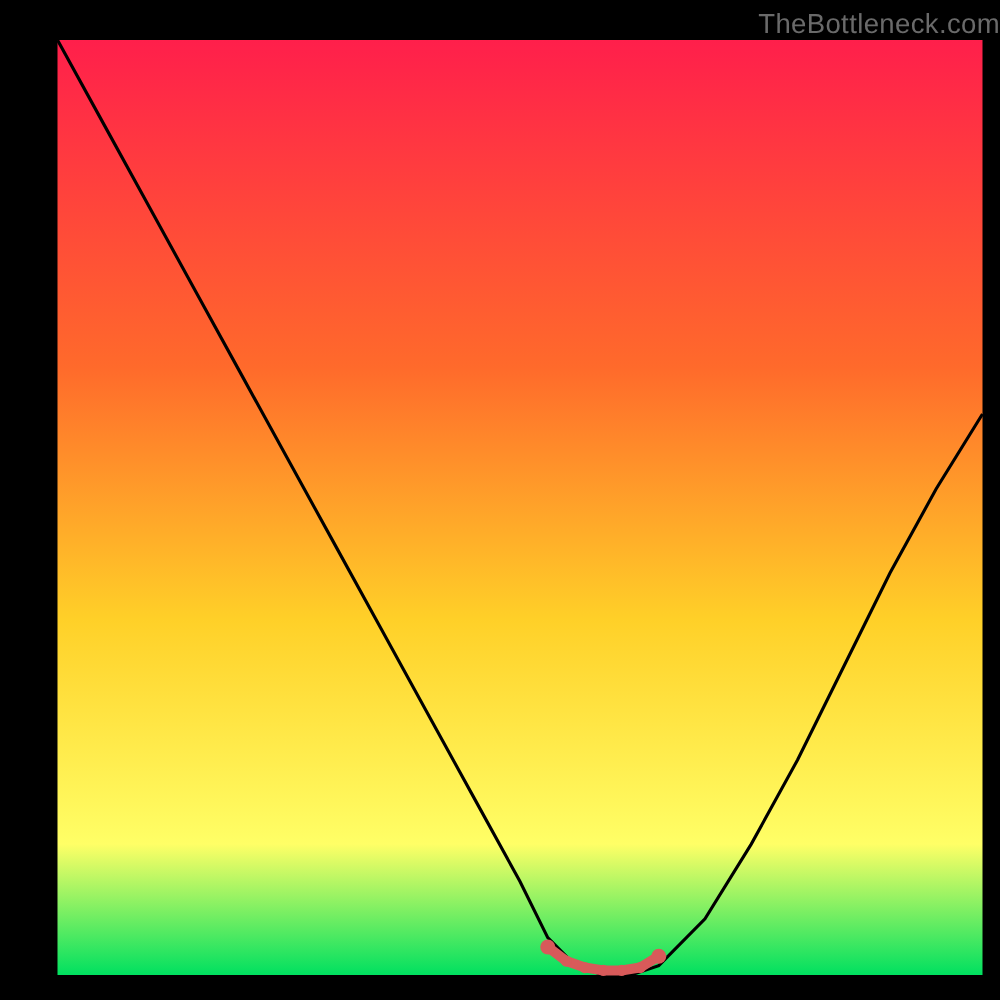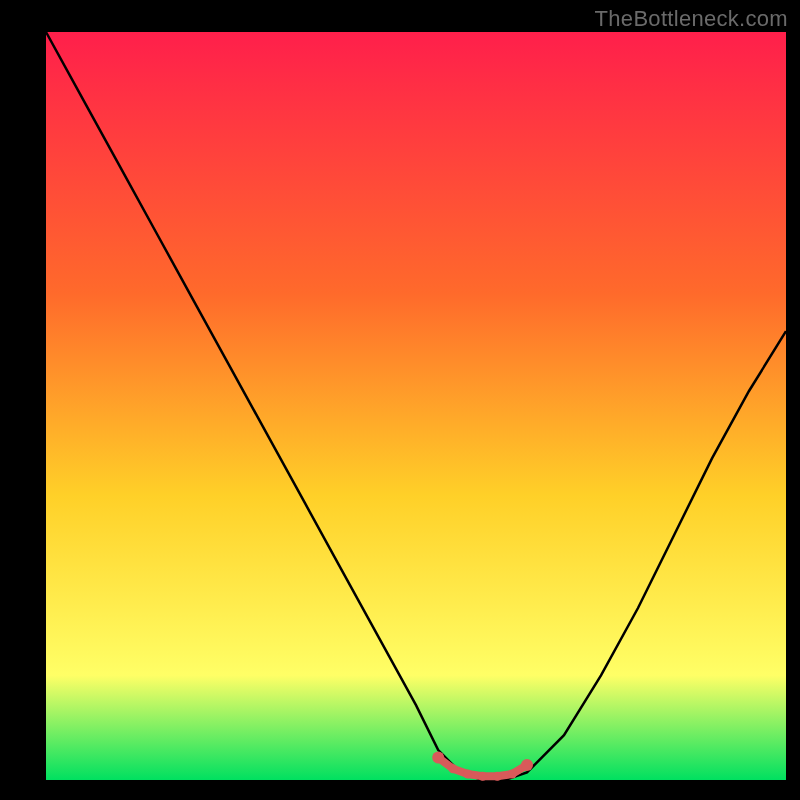--- a/index.html
+++ b/index.html
@@ -13,21 +13,21 @@
   }
   .frame {
     position: relative;
     width: 800px;
     height: 800px;
     background: #000;
   }
   .watermark {
     position: absolute;
     top: 6px;
-    right: 12px;
+    right: 0;
     color: #6a6a6a;
     font-size: 22px;
     font-weight: 500;
     letter-spacing: 0.3px;
     z-index: 3;
   }
   svg {
     position: absolute;
     top: 0;
     left: 0;

